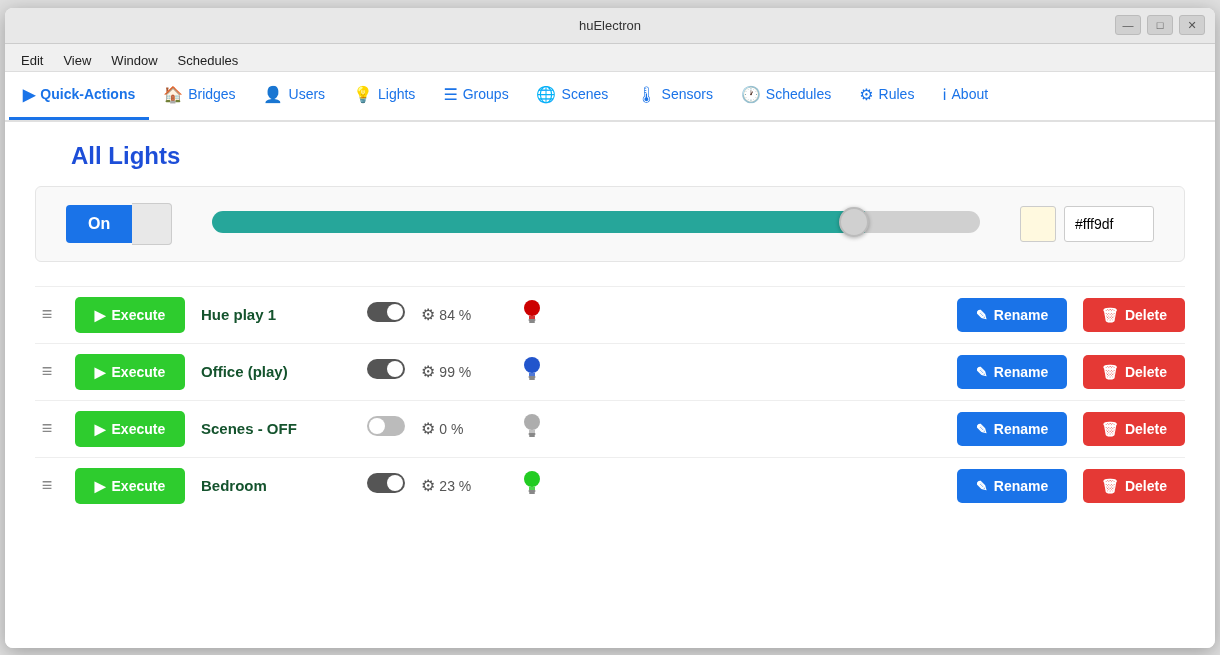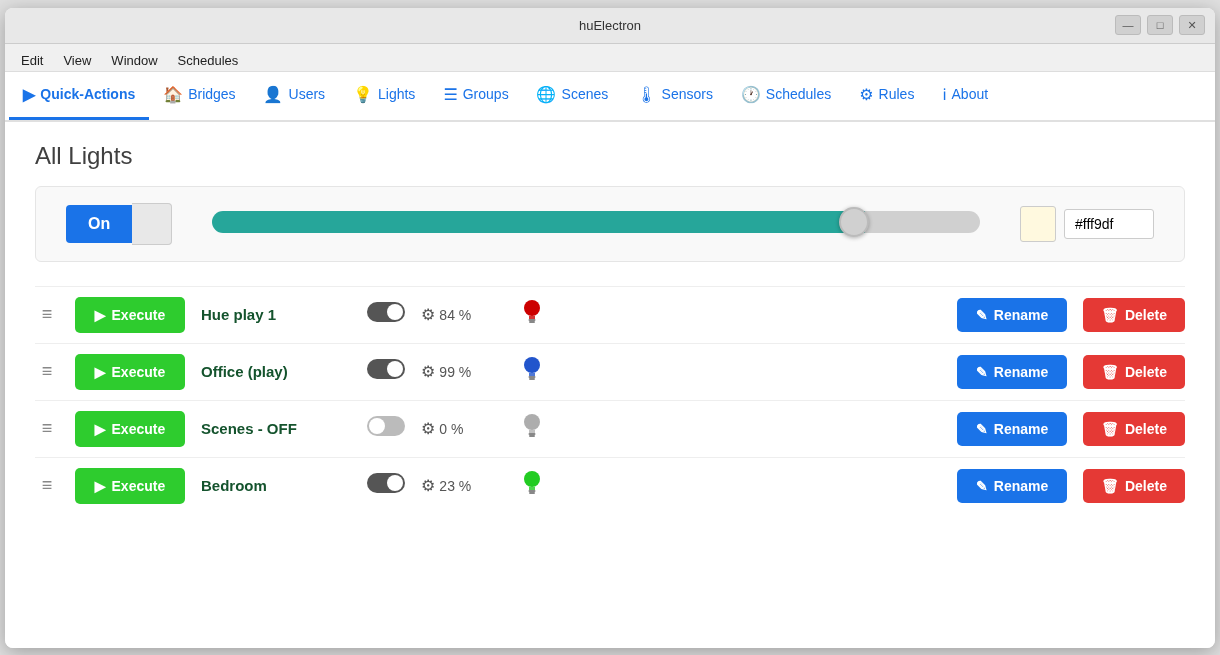--- a/index.html
+++ b/index.html
@@ -105,23 +105,24 @@
     .nav-icon { font-size: 16px; }
     
     .main-content {
       flex: 1;
       background: #fff;
       padding: 20px 30px;
       overflow-y: auto;
     }
     .page-title {
       font-size: 24px;
-      font-weight: 400;
-      color: #404040;
+      font-weight: 700;
+      color: #1d4ed8;
       margin-bottom: 16px;
+      margin-left: 36px;
     }
     
     .control-panel {
       background: #f9f9f9;
       border: 1px solid #e5e5e5;
       border-radius: 6px;
       padding: 16px 30px;
       display: flex;
       align-items: center;
       gap: 40px;
@@ -171,21 +172,20 @@
       height: 30px;
       border-radius: 50%;
       background: #d0d0d0;
       border: 2px solid #bbb;
       cursor: pointer;
       box-shadow: 0 1px 4px rgba(0,0,0,0.3);
     }
     
     .color-wrapper {
       display: flex;
-      align-items: center;
       gap: 8px;
     }
     .color-swatch {
       width: 36px;
       height: 36px;
       background: #fff9df;
       border: 1px solid #ccc;
       border-radius: 3px;
     }
     .color-input {

